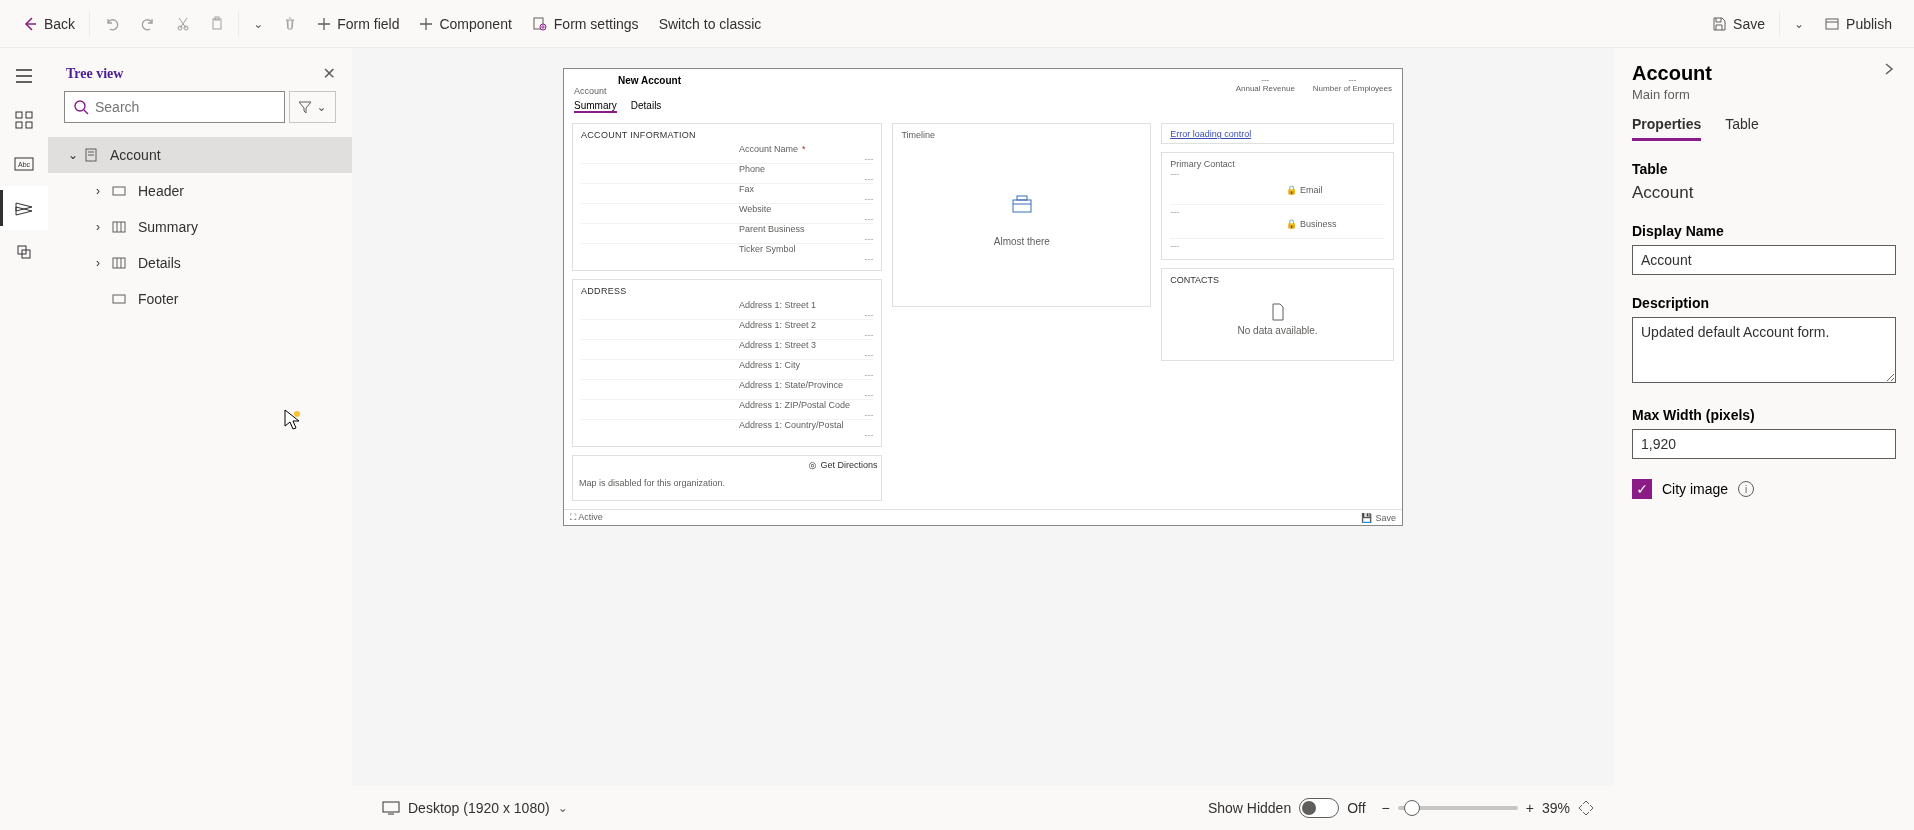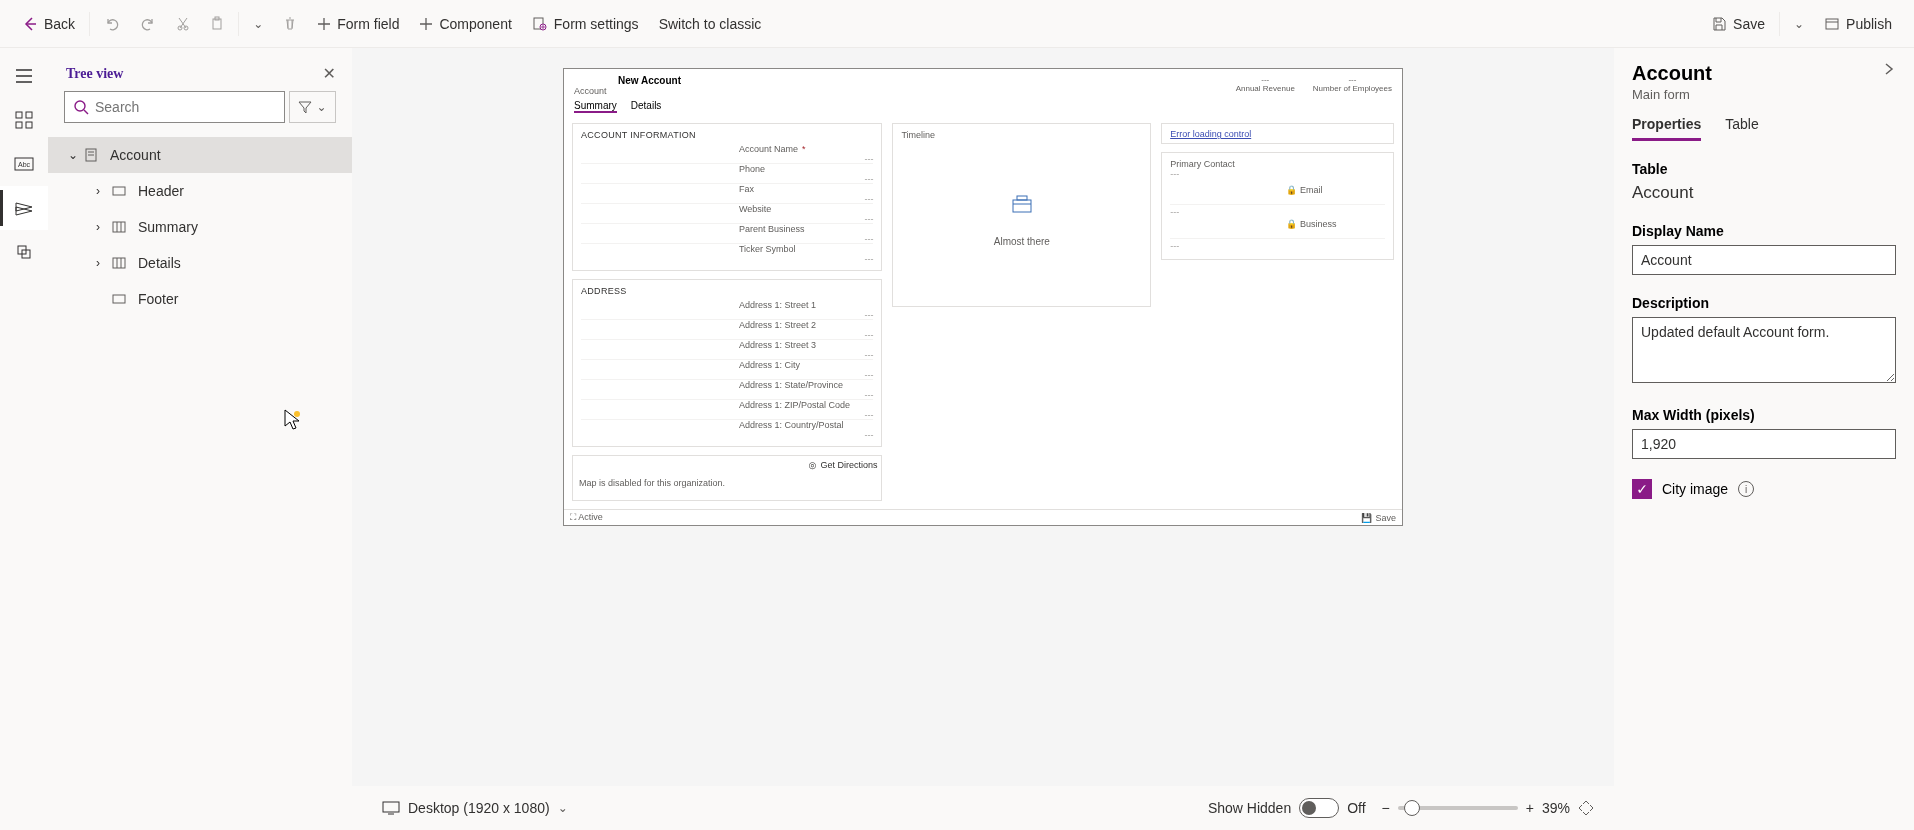--- a/index.html
+++ b/index.html
@@ -419,20 +419,29 @@
               <div style="font-size:9px;color:#a19f9d;margin-bottom:6px;">---</div>
               <div class="fld">
                   <span class="l">🔒 <span>Email</span></span>
                 </div>
               <div style="font-size:9px;color:#a19f9d;padding:2px 0;">---</div>
               <div class="fld">
                   <span class="l">🔒 <span>Business</span></span>
                 </div>
               <div style="font-size:9px;color:#a19f9d;padding:2px 0;">---</div>
             </div>
+            <div class="fc-card">
+              <div style="font-size:9px;color:#323130;">CONTACTS</div>
+              <div class="fc-contacts">
+                <svg width="16" height="18" viewBox="0 0 16 18">
+                    <path d="M3 1 H10 L13 4 V17 H3 Z" stroke="#605e5c" fill="none"></path>
+                  </svg>
+                <div>No data available.</div>
+              </div>
+            </div>
           </div>
         </div>
         <div class="fc-footer">
           <span>⛶ <span>Active</span></span>
           <span>💾 <span>Save</span></span>
         </div>
       </div>
     </div>
 
     <div class="bottombar">

